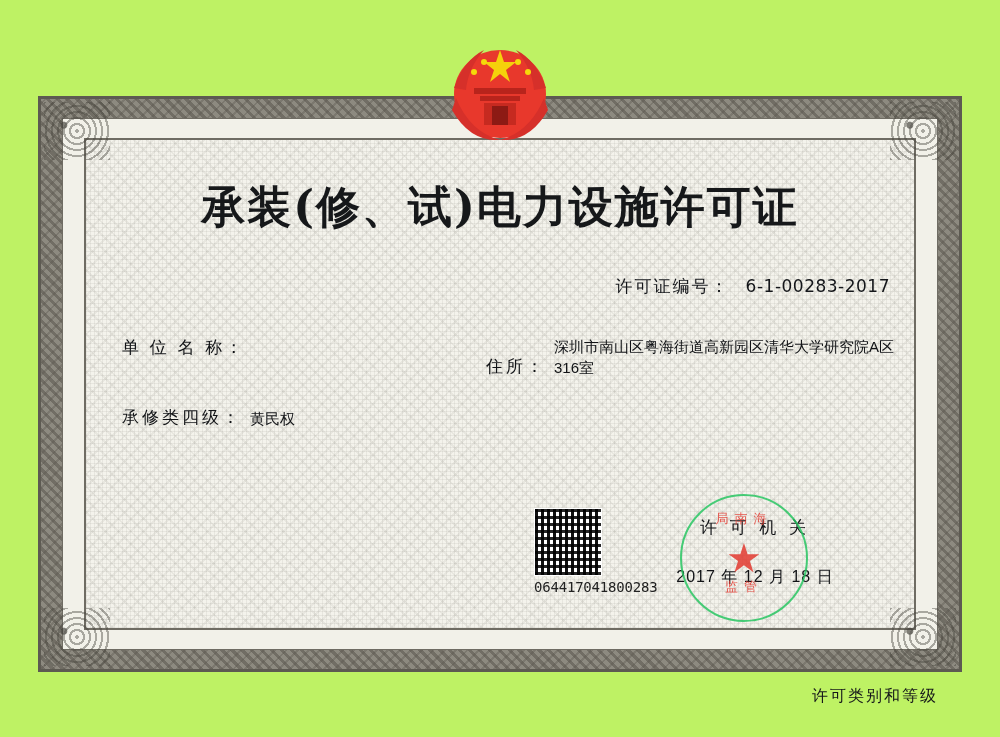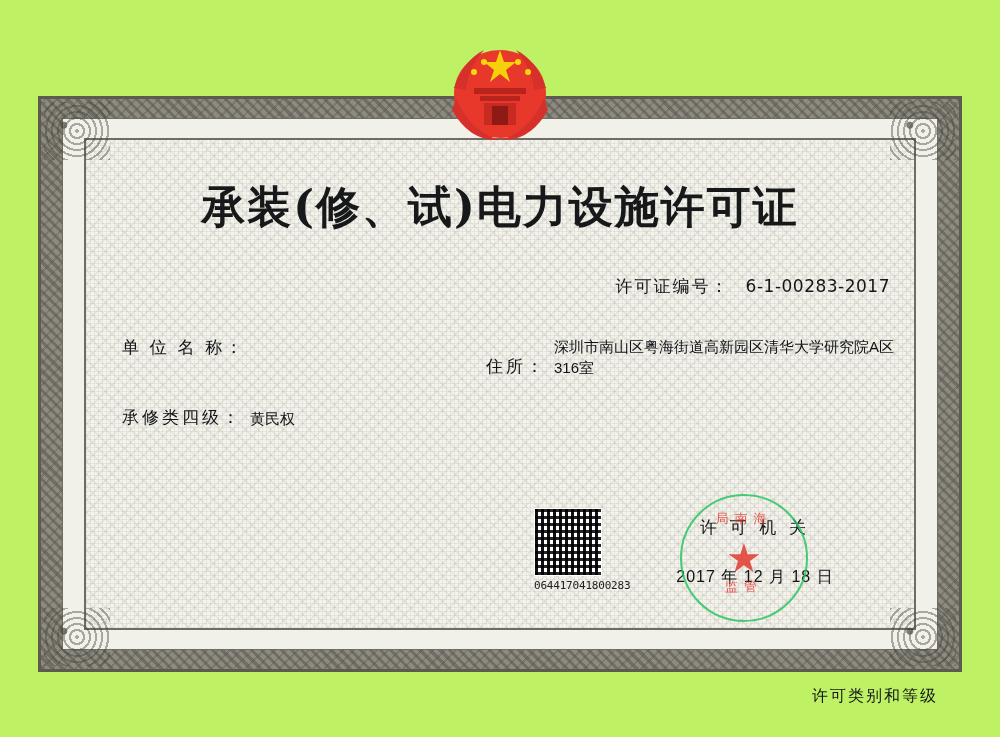--- a/index.html
+++ b/index.html
@@ -174,21 +174,21 @@
     width: 66px;
     height: 66px;
     background-color: #fff;
     background-image:
       repeating-linear-gradient(90deg, #111 0 3px, #fff 3px 6px),
       repeating-linear-gradient(0deg, rgba(0,0,0,0.85) 0 3px, rgba(255,255,255,0.9) 3px 7px);
     background-blend-mode: multiply;
     border: 1px solid #fff;
   }
   .qr-caption {
-    font-size: 11px;
+    font-size: 14px;
     margin-top: 3px;
     color: #222;
     font-family: "DejaVu Sans Mono", monospace;
     letter-spacing: -0.2px;
   }
 
   
   .authority {
     position: absolute;
     right: 24px;

